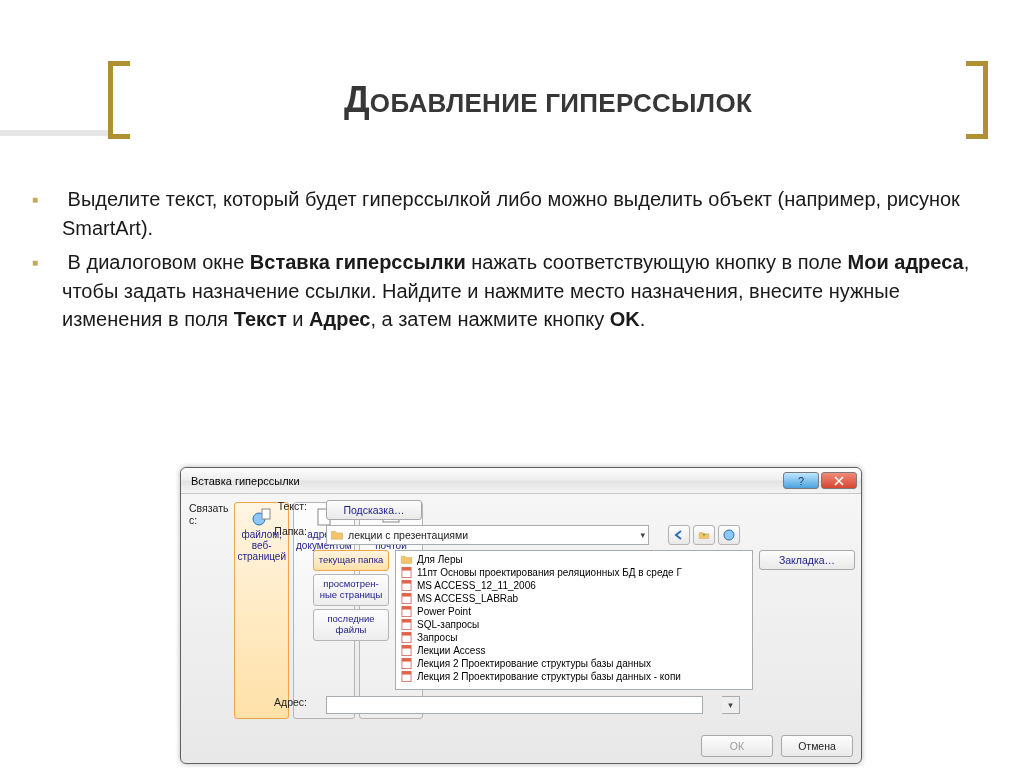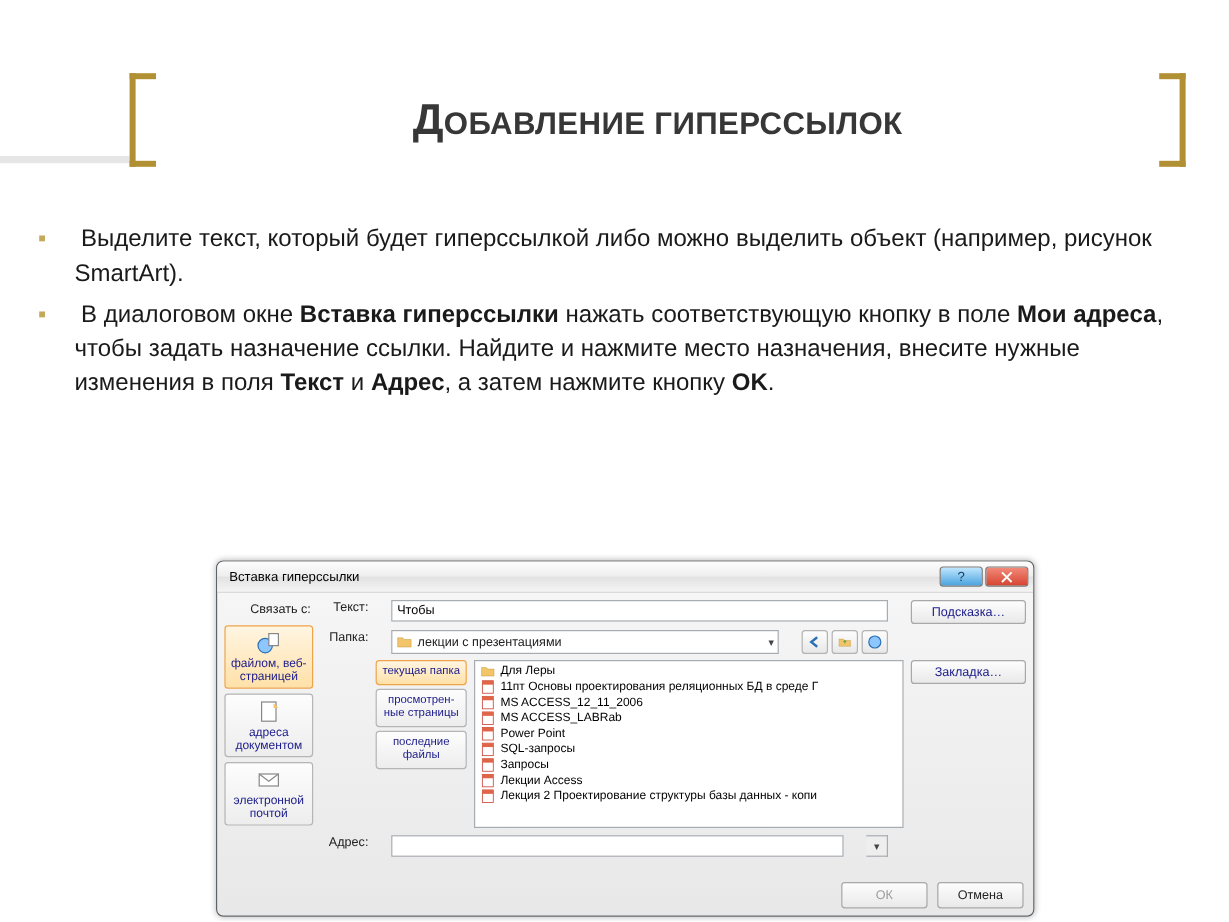--- a/index.html
+++ b/index.html
@@ -103,23 +103,22 @@
   }
   .win-help { background: linear-gradient(#bfe6ff,#4aa3df); color:#204060; }
   .win-close{ background: linear-gradient(#f28a7a,#d64531); }
   .win-close svg { width: 10px; height: 10px; }
 
   .dlg .body { display: flex; padding: 6px 6px 10px 6px; gap: 6px; }
 
   
   .rail {
     width: 74px;
-    display: flex; flex-direction: column; gap: 4px;
+    display: flex; flex-direction: row; gap: 4px;
     padding-top: 2px;
-    align-items: flex-end;
   }
   .rail .rail-head { font-size: 10.5px; padding: 0 2px 3px; }
   .rail-btn {
     border: 1px solid #b5b5b5; border-radius: 3px;
     background: linear-gradient(#fdfdfd,#ededed);
     padding: 4px 2px 3px;
     display: flex; flex-direction: column; align-items: center;
     text-align: center; line-height: 1.1; font-size: 10px; color: #1b1b8a;
   }
   .rail-btn.selected { border-color: #f0a449; background: linear-gradient(#fff5e2,#ffe1a8); }
@@ -257,21 +256,20 @@
             <path d="M2 5 l8 6 l8 -6" fill="none" stroke="#888"></path>
         </svg>
         <span>электронной почтой</span>
       </div>
     </div>
 
     <div class="main-col">
 
       <div class="row">
         <span class="lbl">Текст:</span>
-        <input class="txt-input" value="Чтобы" style="">
         <div class="side-buttons" style="width:96px;">
           <div class="sbtn">
               <span>Подсказка…</span>
             </div>
         </div>
       </div>
 
       <div class="row">
         <span class="lbl">Папка:</span>
         <div class="folder-combo">
@@ -365,20 +363,27 @@
                 <rect x="3" y="2" width="14" height="16" fill="#fff" stroke="#c53a2e"></rect>
                 <rect x="3" y="2" width="14" height="5" fill="#e06548"></rect>
               </svg>
               <span>Лекции Access</span>
             </div>
             <div class="item">
               <svg class="fi" viewBox="0 0 20 20">
                 <rect x="3" y="2" width="14" height="16" fill="#fff" stroke="#c53a2e"></rect>
                 <rect x="3" y="2" width="14" height="5" fill="#e06548"></rect>
               </svg>
+              <span>Лекция 2 Проектирование структуры базы данных</span>
+            </div>
+            <div class="item">
+              <svg class="fi" viewBox="0 0 20 20">
+                <rect x="3" y="2" width="14" height="16" fill="#fff" stroke="#c53a2e"></rect>
+                <rect x="3" y="2" width="14" height="5" fill="#e06548"></rect>
+              </svg>
               <span>Лекция 2 Проектирование структуры базы данных - копи</span>
             </div>
           </div>
 
         <div class="side-buttons">
           <div class="sbtn">
               <span>Закладка…</span>
             </div>
         </div>
       </div>

